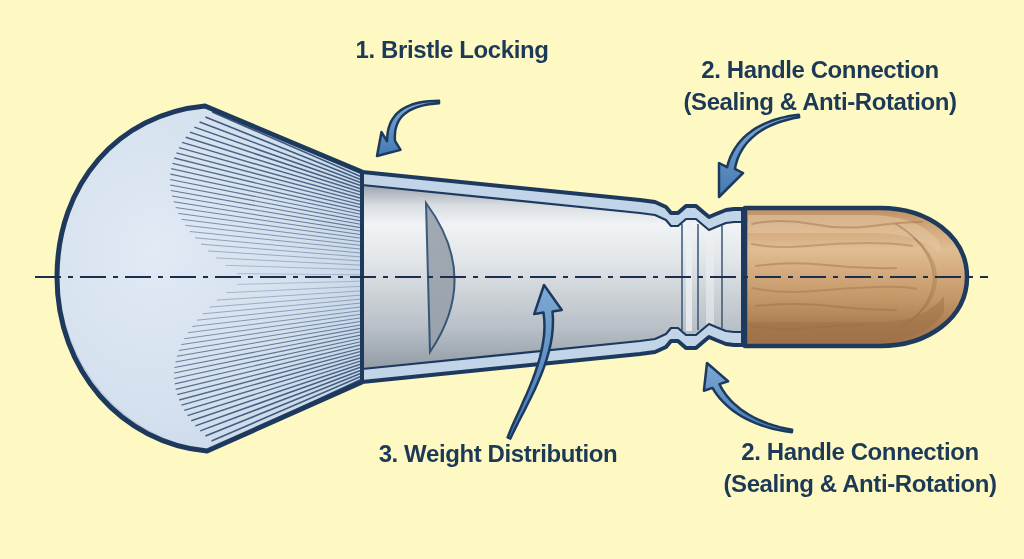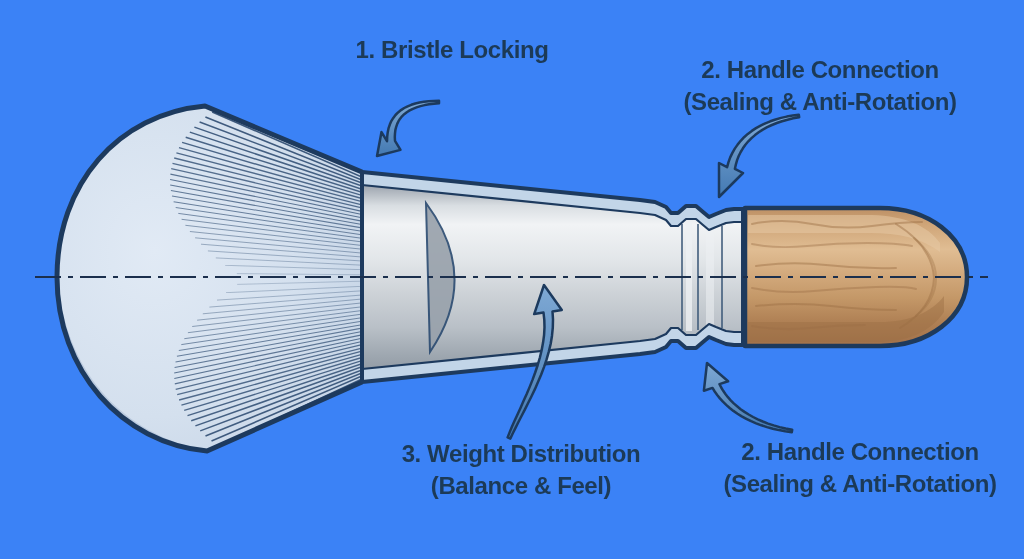--- a/index.html
+++ b/index.html
@@ -1,19 +1,19 @@
 <!DOCTYPE html>
 <html><head>
 <meta charset="utf-8">
 <style>
   html,body{margin:0;padding:0;background:#ffffff;}
   .stage{
     position:relative;
     width:1024px;height:559px;
-    background:#3b82f6;
+    background:#fef9c3;
     overflow:hidden;
     font-family:"Liberation Sans", sans-serif;
   }
   .stage svg{position:absolute;left:0;top:0;}
   .annotation{
     position:absolute;
     transform:translateX(-50%);
     text-align:center;
     color:#1c3a57;
     font-size:24px;
@@ -192,21 +192,20 @@
     </g>
   </svg>
 
   <div class="annotation" style="left:452px; top:34px;">
     <div>1. Bristle Locking</div>
   </div>
   <div class="annotation" style="left:820px; top:54px;">
     <div>2. Handle Connection</div>
     <div>(Sealing &amp; Anti-Rotation)</div>
   </div>
-  <div class="annotation" style="left:521px; top:438px;">
+  <div class="annotation" style="left:498px; top:438px;">
     <div>3. Weight Distribution</div>
-    <div>(Balance &amp; Feel)</div>
   </div>
   <div class="annotation" style="left:860px; top:436px;">
     <div>2. Handle Connection</div>
     <div>(Sealing &amp; Anti-Rotation)</div>
   </div>
 </div>
 
 </body></html>

